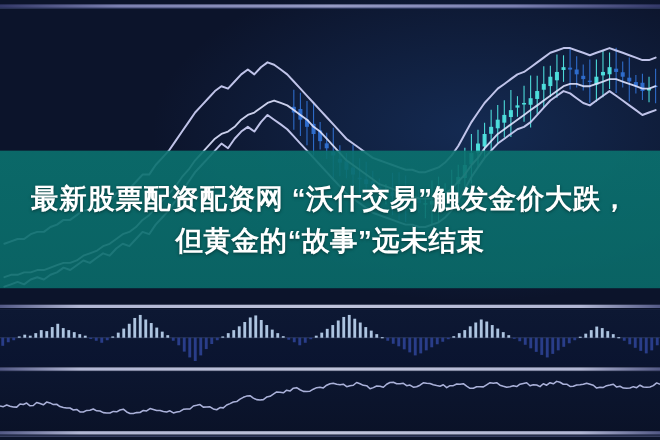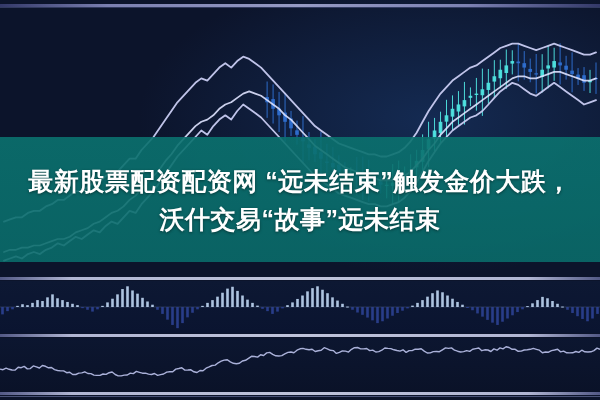--- a/index.html
+++ b/index.html
@@ -216,22 +216,22 @@
           <rect x="594.1648" y="68.99373488769115" width="3.6704" height="1.2" fill="#2f6fd0" opacity=".95"></rect>
         </g>
         <path d="M4.0 212.6 L10.0 210.4 L16.0 208.3 L21.9 208.3 L27.9 203.9 L33.9 201.8 L39.9 201.8 L45.9 197.4 L51.8 195.2 L57.8 190.9 L63.8 190.9 L69.8 186.6 L75.8 182.2 L81.7 182.2 L87.7 177.9 L93.7 173.5 L99.7 173.5 L105.7 167.0 L111.6 162.7 L117.6 162.7 L123.6 156.2 L129.6 149.7 L135.6 149.7 L141.5 141.0 L147.5 134.5 L153.5 128.0 L159.5 119.3 L165.5 110.6 L171.4 102.0 L177.4 93.3 L183.4 86.8 L189.4 80.3 L195.4 73.8 L201.3 69.4 L207.3 71.6 L213.3 65.1 L219.3 58.6 L225.3 54.2 L231.2 58.6 L237.2 52.1 L243.2 47.7 L249.2 49.9 L255.2 54.2 L261.1 58.6 L267.1 65.1 L273.1 71.6 L279.1 78.1 L285.1 84.6 L291.0 91.1 L297.0 97.6 L303.0 104.1 L309.0 110.6 L314.9 117.1 L320.9 121.5 L326.9 125.8 L332.9 130.2 L338.9 134.5 L344.8 136.7 L350.8 138.8 L356.8 141.0 L362.8 143.2 L368.8 145.3 L374.7 145.3 L380.7 147.5 L386.7 147.5 L392.7 145.3 L398.7 143.2 L404.6 138.8 L410.6 132.3 L416.6 123.7 L422.6 112.8 L428.6 102.0 L434.5 93.3 L440.5 84.6 L446.5 78.1 L452.5 71.6 L458.5 67.3 L464.4 62.9 L470.4 58.6 L476.4 56.4 L482.4 52.1 L488.4 47.7 L494.3 43.4 L500.3 39.0 L506.3 36.9 L512.3 34.7 L518.3 34.7 L524.2 36.9 L530.2 39.0 L536.2 41.2 L542.2 39.0 L548.2 36.9 L554.1 34.7 L560.1 36.9 L566.1 39.0 L572.1 41.2 L578.1 43.4 L584.0 45.6 L590.0 45.6 L596.0 43.4" fill="none" stroke="#c9ccf2" stroke-width="1.8" stroke-linejoin="round" stroke-linecap="round" opacity="0.95"></path>
         <path d="M4.0 251.6 L10.0 249.5 L16.0 247.3 L21.9 249.5 L27.9 245.1 L33.9 243.0 L39.9 245.1 L45.9 240.8 L51.8 238.6 L57.8 234.3 L63.8 236.5 L69.8 232.1 L75.8 227.8 L81.7 230.0 L87.7 225.6 L93.7 221.3 L99.7 223.4 L105.7 216.9 L111.6 212.6 L117.6 214.8 L123.6 208.3 L129.6 201.8 L135.6 203.9 L141.5 195.2 L147.5 188.7 L153.5 182.2 L159.5 173.5 L165.5 164.9 L171.4 156.2 L177.4 147.5 L183.4 141.0 L189.4 134.5 L195.4 128.0 L201.3 121.5 L207.3 125.8 L213.3 117.1 L219.3 110.6 L225.3 106.3 L231.2 110.6 L237.2 102.0 L243.2 95.5 L249.2 99.8 L255.2 104.1 L261.1 108.5 L267.1 115.0 L273.1 121.5 L279.1 128.0 L285.1 134.5 L291.0 141.0 L297.0 147.5 L303.0 154.0 L309.0 160.5 L314.9 167.0 L320.9 171.4 L326.9 175.7 L332.9 180.1 L338.9 184.4 L344.8 186.6 L350.8 188.7 L356.8 190.9 L362.8 193.1 L368.8 195.2 L374.7 195.2 L380.7 197.4 L386.7 197.4 L392.7 195.2 L398.7 193.1 L404.6 188.7 L410.6 182.2 L416.6 173.5 L422.6 162.7 L428.6 151.9 L434.5 143.2 L440.5 134.5 L446.5 128.0 L452.5 121.5 L458.5 117.1 L464.4 112.8 L470.4 108.5 L476.4 106.3 L482.4 102.0 L488.4 95.5 L494.3 88.9 L500.3 82.4 L506.3 78.1 L512.3 73.8 L518.3 75.9 L524.2 80.3 L530.2 84.6 L536.2 86.8 L542.2 82.4 L548.2 78.1 L554.1 73.8 L560.1 78.1 L566.1 82.4 L572.1 86.8 L578.1 91.1 L584.0 95.5 L590.0 93.3 L596.0 91.1" fill="none" stroke="#c9ccf2" stroke-width="1.8" stroke-linejoin="round" stroke-linecap="round" opacity="0.95"></path>
         <path d="M4.0 243.0 L10.0 240.8 L16.0 240.8 L21.9 238.6 L27.9 238.6 L33.9 236.5 L39.9 236.5 L45.9 234.3 L51.8 232.1 L57.8 230.0 L63.8 230.0 L69.8 227.8 L75.8 223.4 L81.7 221.3 L87.7 219.1 L93.7 214.8 L99.7 212.6 L105.7 208.3 L111.6 203.9 L117.6 201.8 L123.6 197.4 L129.6 190.9 L135.6 186.6 L141.5 180.1 L147.5 173.5 L153.5 167.0 L159.5 160.5 L165.5 151.9 L171.4 145.3 L177.4 136.7 L183.4 130.2 L189.4 123.7 L195.4 117.1 L201.3 112.8 L207.3 110.6 L213.3 106.3 L219.3 99.8 L225.3 95.5 L231.2 93.3 L237.2 88.9 L243.2 84.6 L249.2 82.4 L255.2 84.6 L261.1 86.8 L267.1 91.1 L273.1 95.5 L279.1 99.8 L285.1 106.3 L291.0 110.6 L297.0 117.1 L303.0 123.7 L309.0 130.2 L314.9 136.7 L320.9 141.0 L326.9 145.3 L332.9 149.7 L338.9 154.0 L344.8 158.4 L350.8 160.5 L356.8 162.7 L362.8 164.9 L368.8 167.0 L374.7 169.2 L380.7 171.4 L386.7 171.4 L392.7 171.4 L398.7 169.2 L404.6 167.0 L410.6 162.7 L416.6 156.2 L422.6 149.7 L428.6 141.0 L434.5 134.5 L440.5 125.8 L446.5 119.3 L452.5 112.8 L458.5 108.5 L464.4 104.1 L470.4 99.8 L476.4 95.5 L482.4 91.1 L488.4 86.8 L494.3 82.4 L500.3 78.1 L506.3 73.8 L512.3 69.4 L518.3 67.3 L524.2 67.3 L530.2 69.4 L536.2 69.4 L542.2 67.3 L548.2 65.1 L554.1 62.9 L560.1 62.9 L566.1 65.1 L572.1 67.3 L578.1 69.4 L584.0 71.6 L590.0 71.6 L596.0 69.4" fill="none" stroke="#dfe3ff" stroke-width="1.7" stroke-linejoin="round" stroke-linecap="round" opacity="0.9"></path>
       </svg>
   </div>
 
   <div id="title-band"></div>
   <div id="title-text">
-    <div class="tline">最新股票配资配资网 “远未结束”触发金价大跌，</div>
-    <div class="tline">沃什交易“故事”远未结束</div>
+    <div class="tline">最新股票配资配资网 “沃什交易”触发金价大跌，</div>
+    <div class="tline">但黄金的“故事”远未结束</div>
   </div>
 
   <div class="sep" id="sep-1"></div>
   <div class="sep-thin" id="sep-1b"></div>
 
   <div class="panel" id="panel-macd">
     <svg class="svg-layer" id="svg-macd" viewBox="0 0 600 52" preserveAspectRatio="none">
         <line x1="0" x2="600" y1="26" y2="26" stroke="rgba(150,165,215,.22)" stroke-width="1"></line>
         <rect x="1.2" y="26" width="2.6" height="7.36" fill="#2b3f8e" opacity=".95"></rect>
         <rect x="6.2" y="26" width="2.6" height="4.14" fill="#2b3f8e" opacity=".95"></rect>

